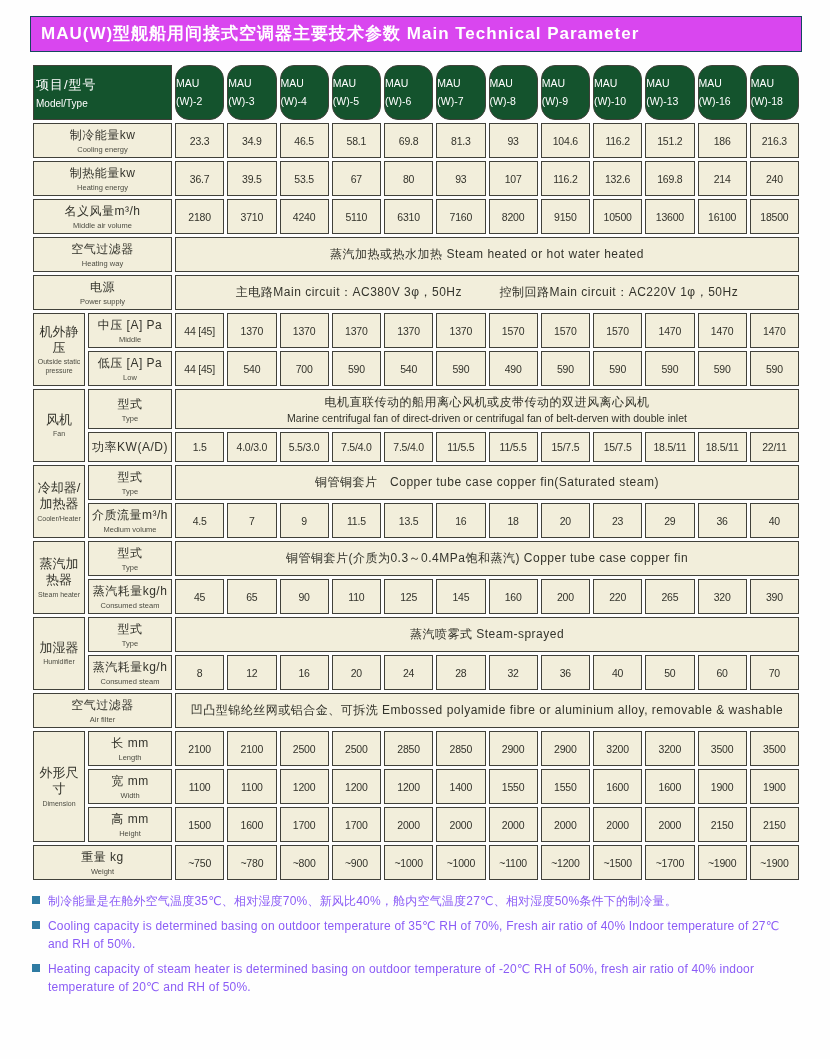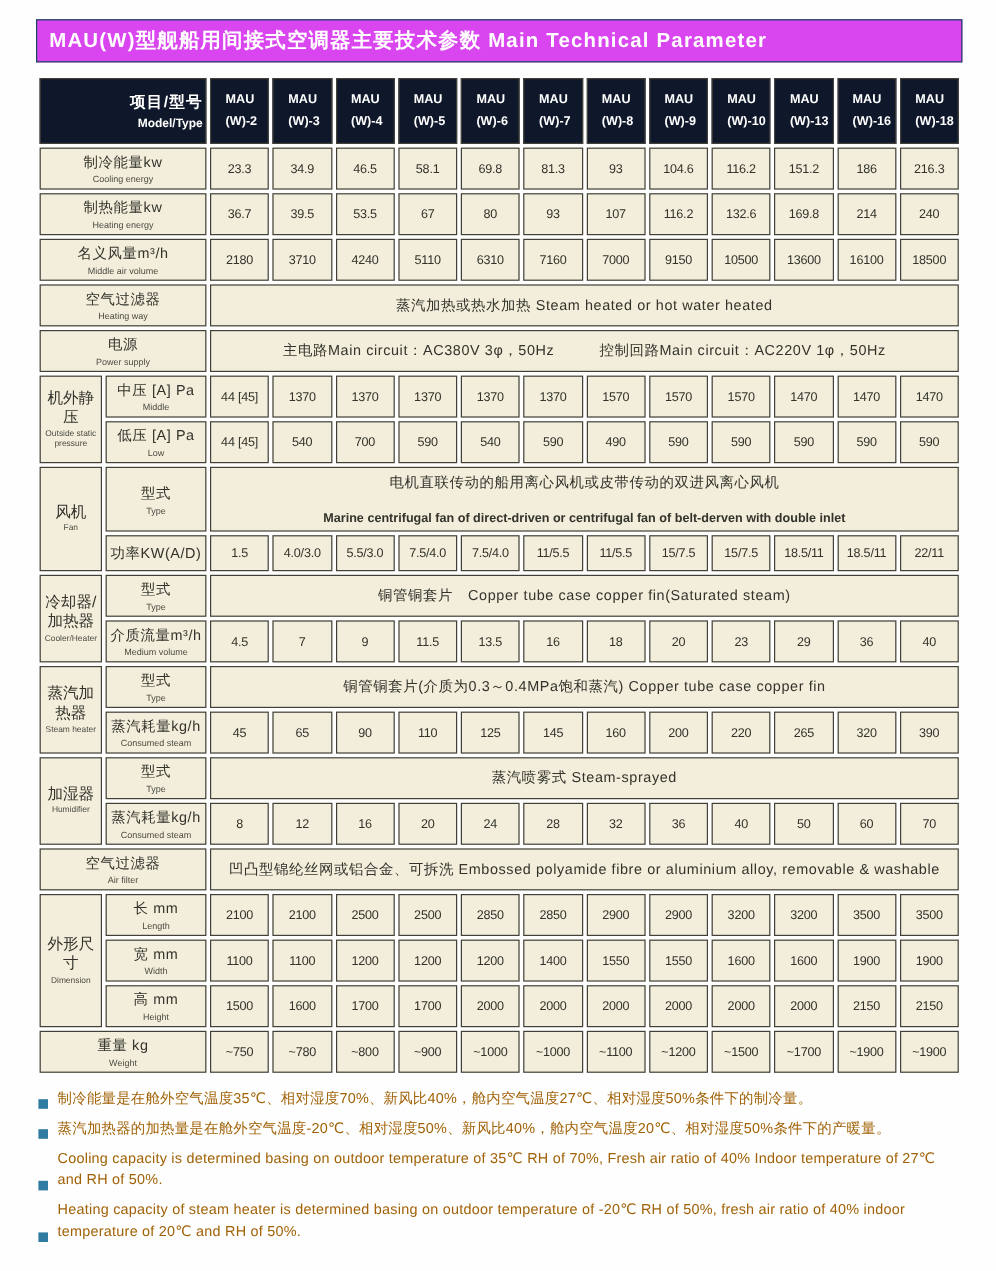--- a/index.html
+++ b/index.html
@@ -13,42 +13,42 @@
     background:#d946ef;color:#ffffff;border:1px solid #17465f;
     font-size:17px;font-weight:bold;letter-spacing:1px;
     padding:5px 10px 6px 10px;
   }
   table.spec{
     border-collapse:separate;border-spacing:3px;table-layout:fixed;
     width:772px;margin-top:10px;
   }
   table.spec th,table.spec td{border:1px solid #41413a;overflow:hidden;}
   table.spec th{
-    background:#0f172a;color:#ffffff;font-weight:bold;text-align:right;
+    background:#14532d;color:#ffffff;font-weight:normal;text-align:left;
     vertical-align:middle;
   }
   th.header-label{padding:10px 2px;}
   th.header-label .cn{font-size:13px;letter-spacing:1px;}
   th.header-label .en{font-size:10px;margin-top:4px;}
-  th.model-th{font-size:10.5px;white-space:pre-line;line-height:1.7;padding:7px 12px;}
+  th.model-th{font-size:10.5px;white-space:pre-line;line-height:1.7;padding:7px 0;border-radius:14px;}
   table.spec td{
     background:#f2eedb;color:#33332b;text-align:center;vertical-align:middle;
   }
   td.val{font-size:10.5px;padding:8px 0;letter-spacing:-0.2px;}
   td.label-cell{padding:3px 1px;}
   td.label-cell .cn{font-size:12px;letter-spacing:0.5px;}
   td.label-cell .en{font-size:7.5px;color:#4c4c42;margin-top:1px;}
   td.cat-cell{padding:2px 1px;}
   td.cat-cell .cn{font-size:13px;line-height:1.25;}
   td.cat-cell .en{font-size:7px;color:#4c4c42;margin-top:2px;line-height:1.2;}
   td.merged-cell{font-size:12px;padding:4px 12px;}
   td.merged-cell .cn-line{font-size:12px;letter-spacing:0.5px;}
-  td.merged-cell .en-line{font-size:10.5px;margin-top:15px;font-weight:bold;}
+  td.merged-cell .en-line{font-size:10.5px;margin-top:1px;}
   .notes{margin-top:9px;}
-  .note{display:flex;margin:0 0 7px 0;color:#a16207;align-items:flex-end;}
+  .note{display:flex;margin:0 0 7px 0;color:#8b5cf6;}
   .note .bullet{width:8px;height:8px;background:#2f7ba2;margin:4px 8px 0 2px;flex:none;}
   .note .note-text{font-size:12px;line-height:1.5;letter-spacing:0.2px;}
 </style>
 </head>
 <body>
 
 <div class="page">
   <div class="title-bar">MAU(W)型舰船用间接式空调器主要技术参数 Main Technical Parameter</div>
 
   <table class="spec">
@@ -141,21 +141,21 @@
           <td class="label-cell" colspan="2">
             <div class="cn">名义风量m³/h</div>
             <div class="en">Middle air volume</div>
           </td>
           <td class="val">2180</td>
           <td class="val">3710</td>
           <td class="val">4240</td>
           <td class="val">5110</td>
           <td class="val">6310</td>
           <td class="val">7160</td>
-          <td class="val">7000</td>
+          <td class="val">8200</td>
           <td class="val">9150</td>
           <td class="val">10500</td>
           <td class="val">13600</td>
           <td class="val">16100</td>
           <td class="val">18500</td>
         </tr>
         <tr>
           <td class="label-cell" colspan="2">
             <div class="cn">空气过滤器</div>
             <div class="en">Heating way</div>
@@ -422,24 +422,20 @@
           <td class="val">~1900</td>
           <td class="val">~1900</td>
         </tr>
       </tbody>
     </table>
 
   <div class="notes">
       <div class="note">
         <span class="bullet"></span>
         <span class="note-text">制冷能量是在舱外空气温度35℃、相对湿度70%、新风比40%，舱内空气温度27℃、相对湿度50%条件下的制冷量。</span>
-      </div>
-      <div class="note">
-        <span class="bullet"></span>
-        <span class="note-text">蒸汽加热器的加热量是在舱外空气温度-20℃、相对湿度50%、新风比40%，舱内空气温度20℃、相对湿度50%条件下的产暖量。</span>
       </div>
       <div class="note">
         <span class="bullet"></span>
         <span class="note-text">Cooling capacity is determined basing on outdoor temperature of 35℃ RH of 70%, Fresh air ratio of 40% Indoor temperature of 27℃ and RH of 50%.</span>
       </div>
       <div class="note">
         <span class="bullet"></span>
         <span class="note-text">Heating capacity of steam heater is determined basing on outdoor temperature of -20℃ RH of 50%, fresh air ratio of 40% indoor temperature of 20℃ and RH of 50%.</span>
       </div>
     </div>

